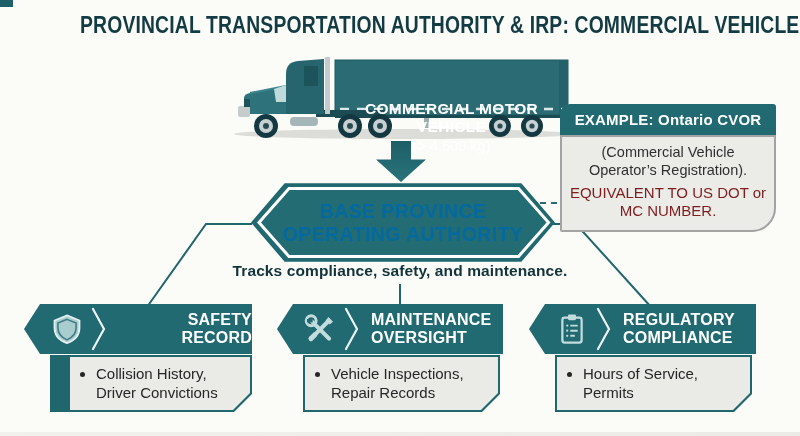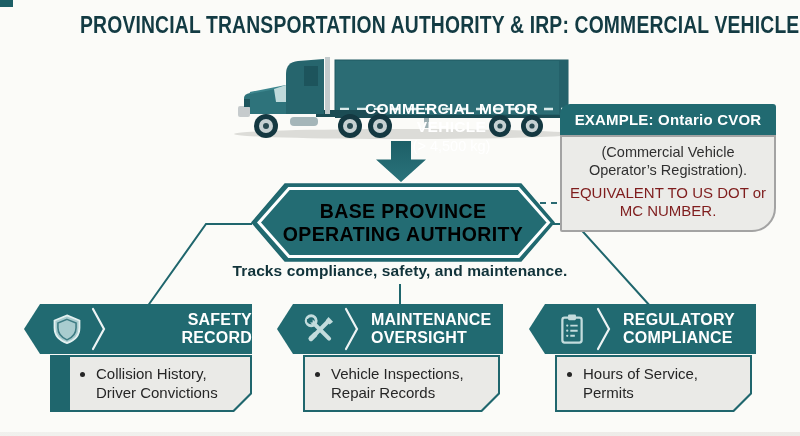--- a/index.html
+++ b/index.html
@@ -21,21 +21,21 @@
   .down-arrow{
     position:absolute;left:376px;top:141px;width:50px;height:41px;
     background:linear-gradient(180deg,#1d5f67,#2a737b);
     clip-path:polygon(30% 0,70% 0,70% 45%,100% 45%,50% 100%,0 45%,30% 45%);
   }
   .connectors{position:absolute;left:0;top:0;width:800px;height:436px;pointer-events:none;}
   
   .hexagon{position:absolute;left:251px;top:183px;width:304px;height:79px;}
   .hexagon .hex-text{
     position:absolute;inset:0;display:flex;flex-direction:column;justify-content:center;align-items:center;
-    color:#000000;font-weight:bold;font-size:19.5px;line-height:1.18;letter-spacing:.4px;text-align:center;
+    color:#0369a1;font-weight:bold;font-size:19.5px;line-height:1.18;letter-spacing:.4px;text-align:center;
   }
   .authority-note{
     position:absolute;left:0;right:0;top:262px;text-align:center;
     font-size:15.5px;font-weight:bold;color:#11333a;letter-spacing:.1px;
   }
   
   .example-box{position:absolute;left:560px;top:104px;width:216px;}
   .example-header{
     height:31px;line-height:31px;background:#216a71;border-radius:10px 3px 0 0;
     color:#fff;font-weight:bold;font-size:15px;text-align:center;letter-spacing:.2px;

